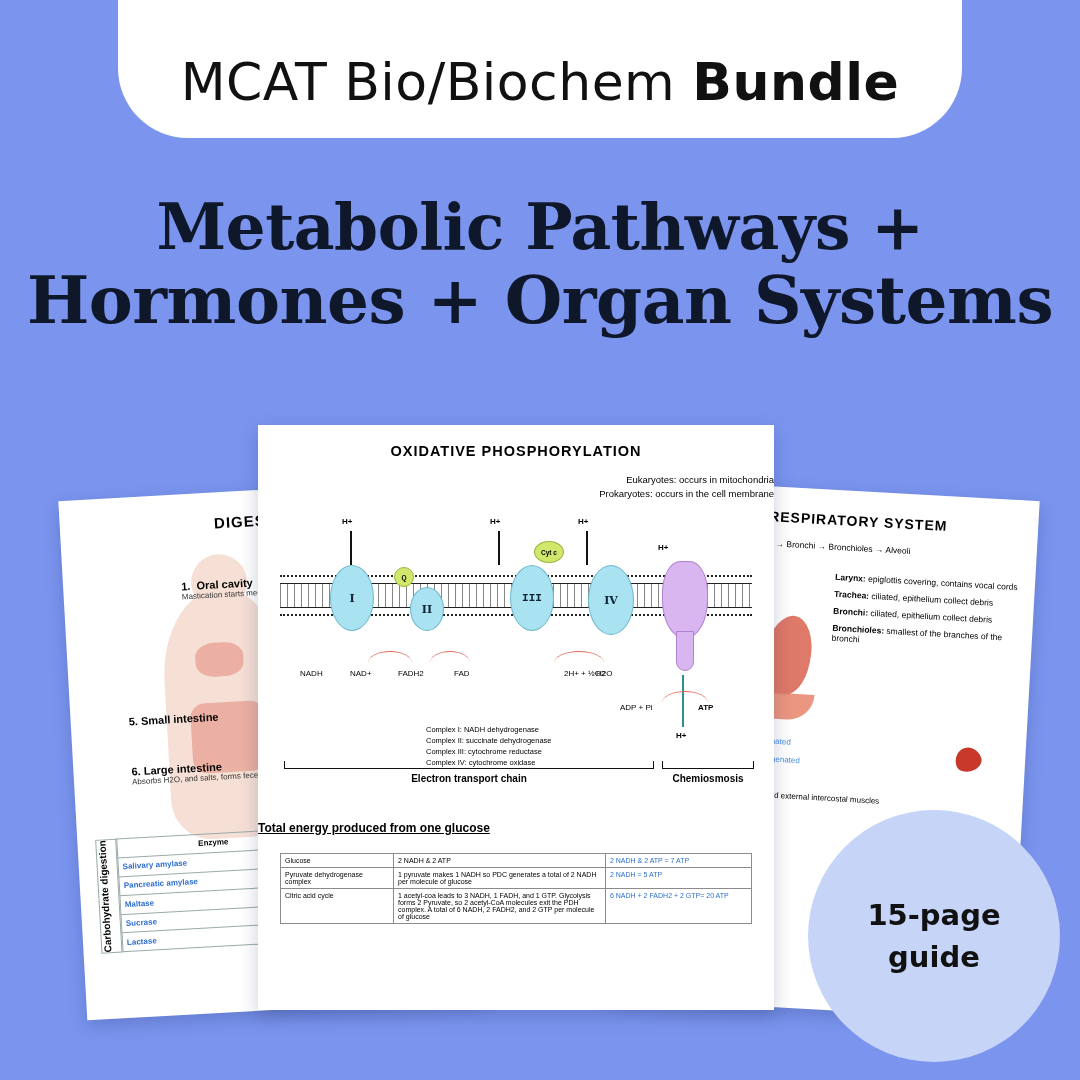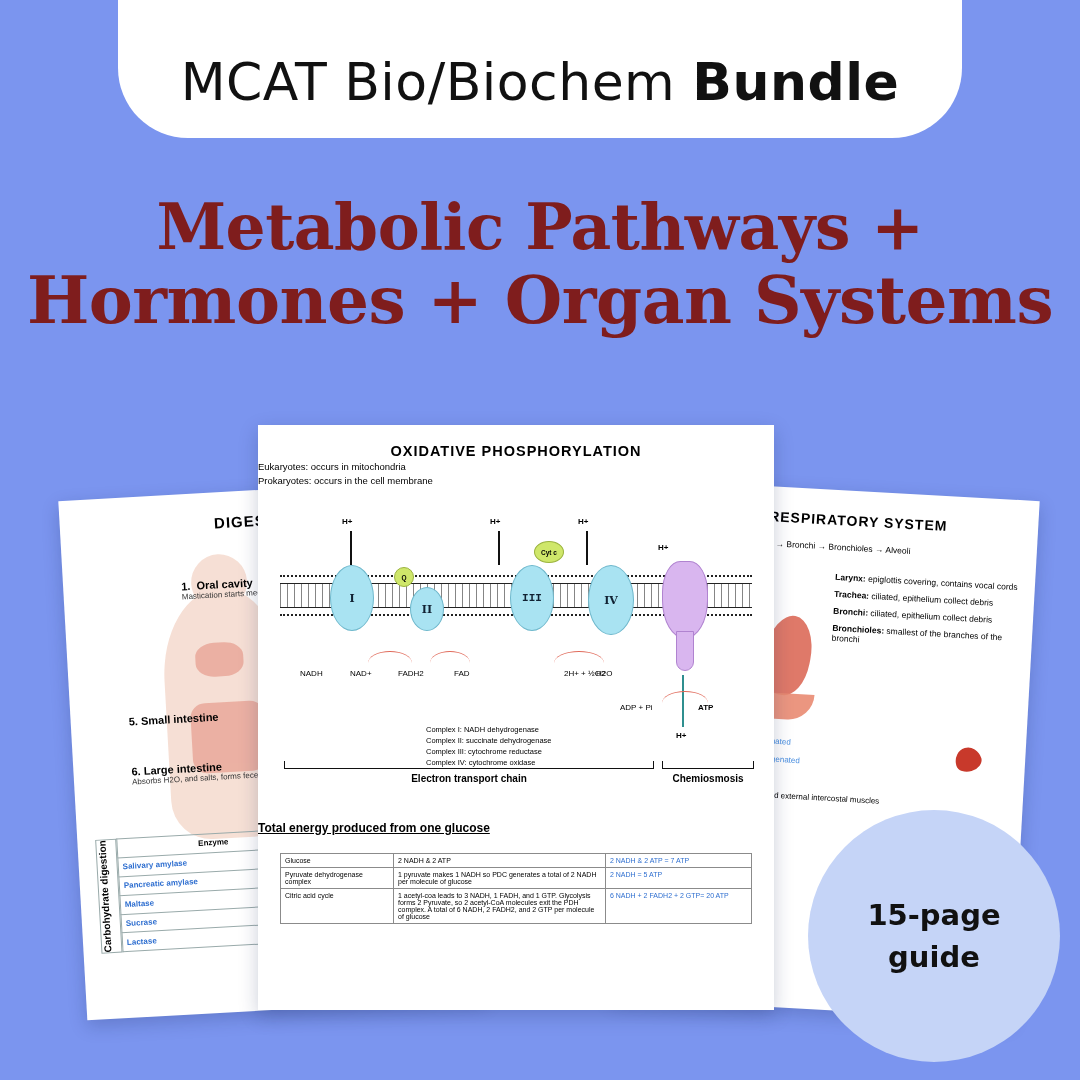--- a/index.html
+++ b/index.html
@@ -20,21 +20,21 @@
   }
   .top-banner-text{
     font-family:"DejaVu Sans", sans-serif;
     font-size:52px; color:#111; letter-spacing:0.5px; white-space:nowrap;
   }
   .top-banner-text .bold{ font-weight:bold; }
 
   
   .headline{
     position:absolute; left:0; top:192px; width:1080px;
-    text-align:center; color:#7f1d1d;
+    text-align:center; color:#0f172a;
     font-family:"DejaVu Serif", serif; font-weight:bold;
     font-size:63px; line-height:1.13; letter-spacing:-0.5px;
   }
   .headline .l2{ font-size:66px; }
 
   
   .sheet{
     position:absolute; background:#fff;
     box-shadow:0 6px 18px rgba(20,30,80,0.22);
   }
@@ -89,21 +89,21 @@
     border-radius:50% 50% 45% 45%; opacity:.85;
   }
   .heart{
     position:absolute; width:26px; height:24px; background:#c8392b;
     border-radius:50% 50% 50% 50%/60% 60% 40% 40%; transform:rotate(-20deg);
   }
   .trachea{ position:absolute; width:7px; background:#f0f0f0; border:1px solid #8aa; }
 
   
   .op-title{ margin-top:18px; font-size:14.5px; }
-  .op-sub{ text-align:left; font-size:9.5px; margin-top:1px; line-height:1.5; }
+  .op-sub{ text-align:right; font-size:9.5px; margin-top:14px; line-height:1.5; }
   .op-legend{ font-size:7.5px; line-height:1.45;margin-top:12px; }
   .op-foot{ text-align:center; font-weight:bold; font-size:10px; }
   .op-energy-title{ text-align:left; font-weight:bold; font-size:12px;text-decoration:underline; }
   table.op-tbl{ border-collapse:collapse; width:92%; margin:8px auto 0; font-size:7px; }
   table.op-tbl td{ border:1px solid #8b8b8b; padding:3px 4px; vertical-align:top; }
   .op-blue{ color:#2f6fd0; }
   .complex-oval{
     position:absolute; background:#a9e3f2; border:1px solid #6fb8cc; border-radius:50%;
     display:flex; align-items:center; justify-content:center;
     font-family:"DejaVu Serif", serif; font-size:11px; color:#123; font-weight:bold;

